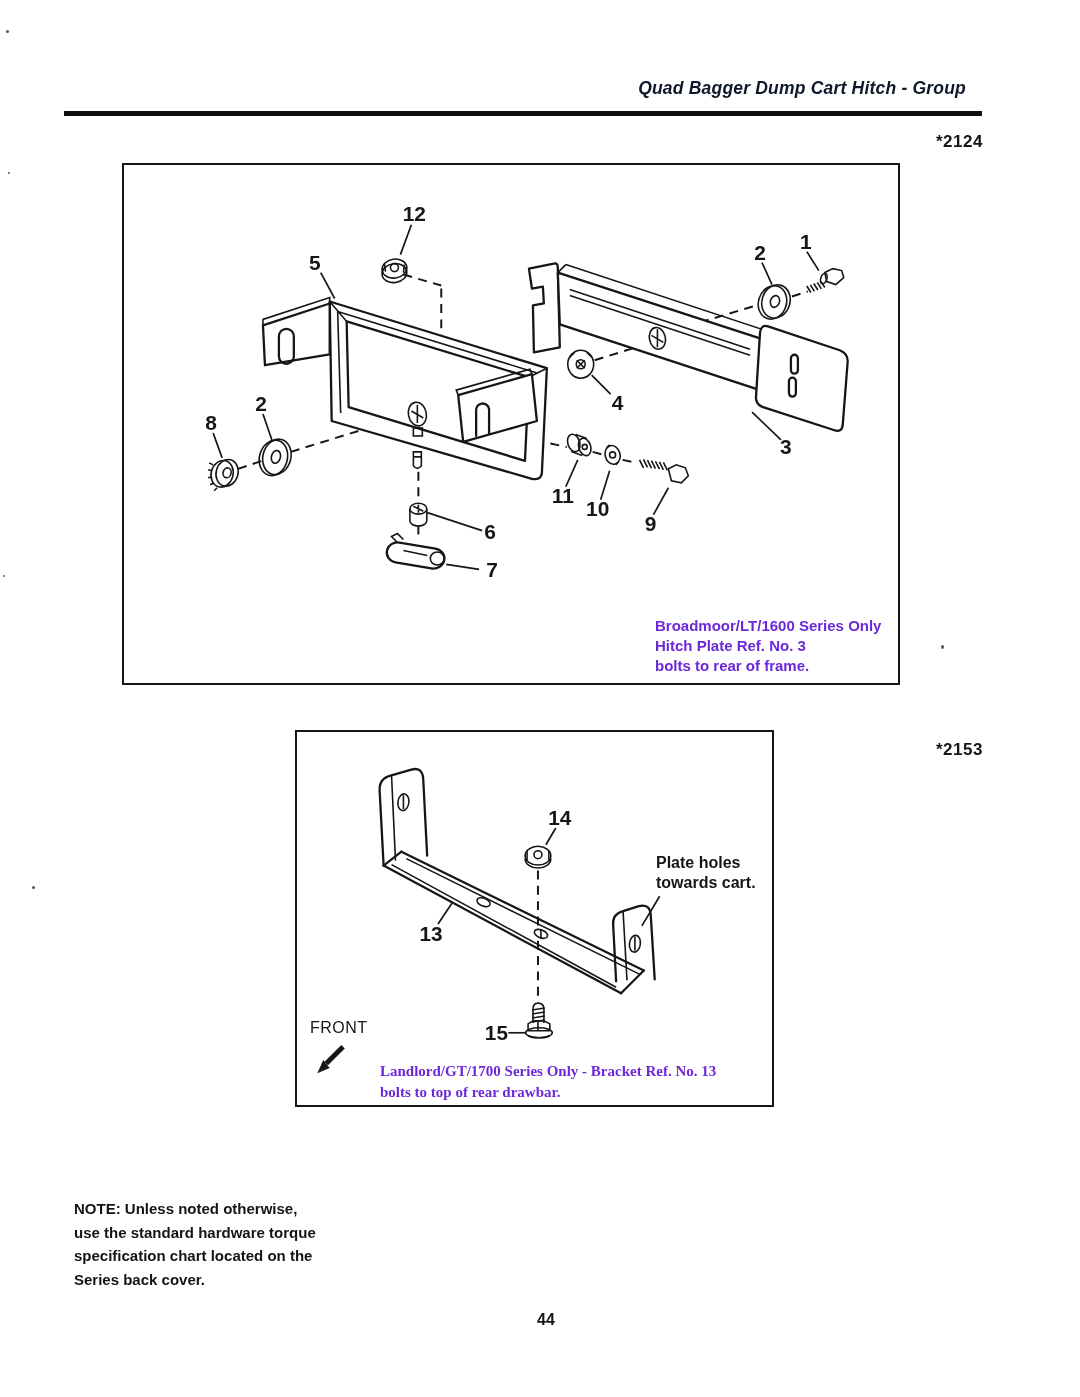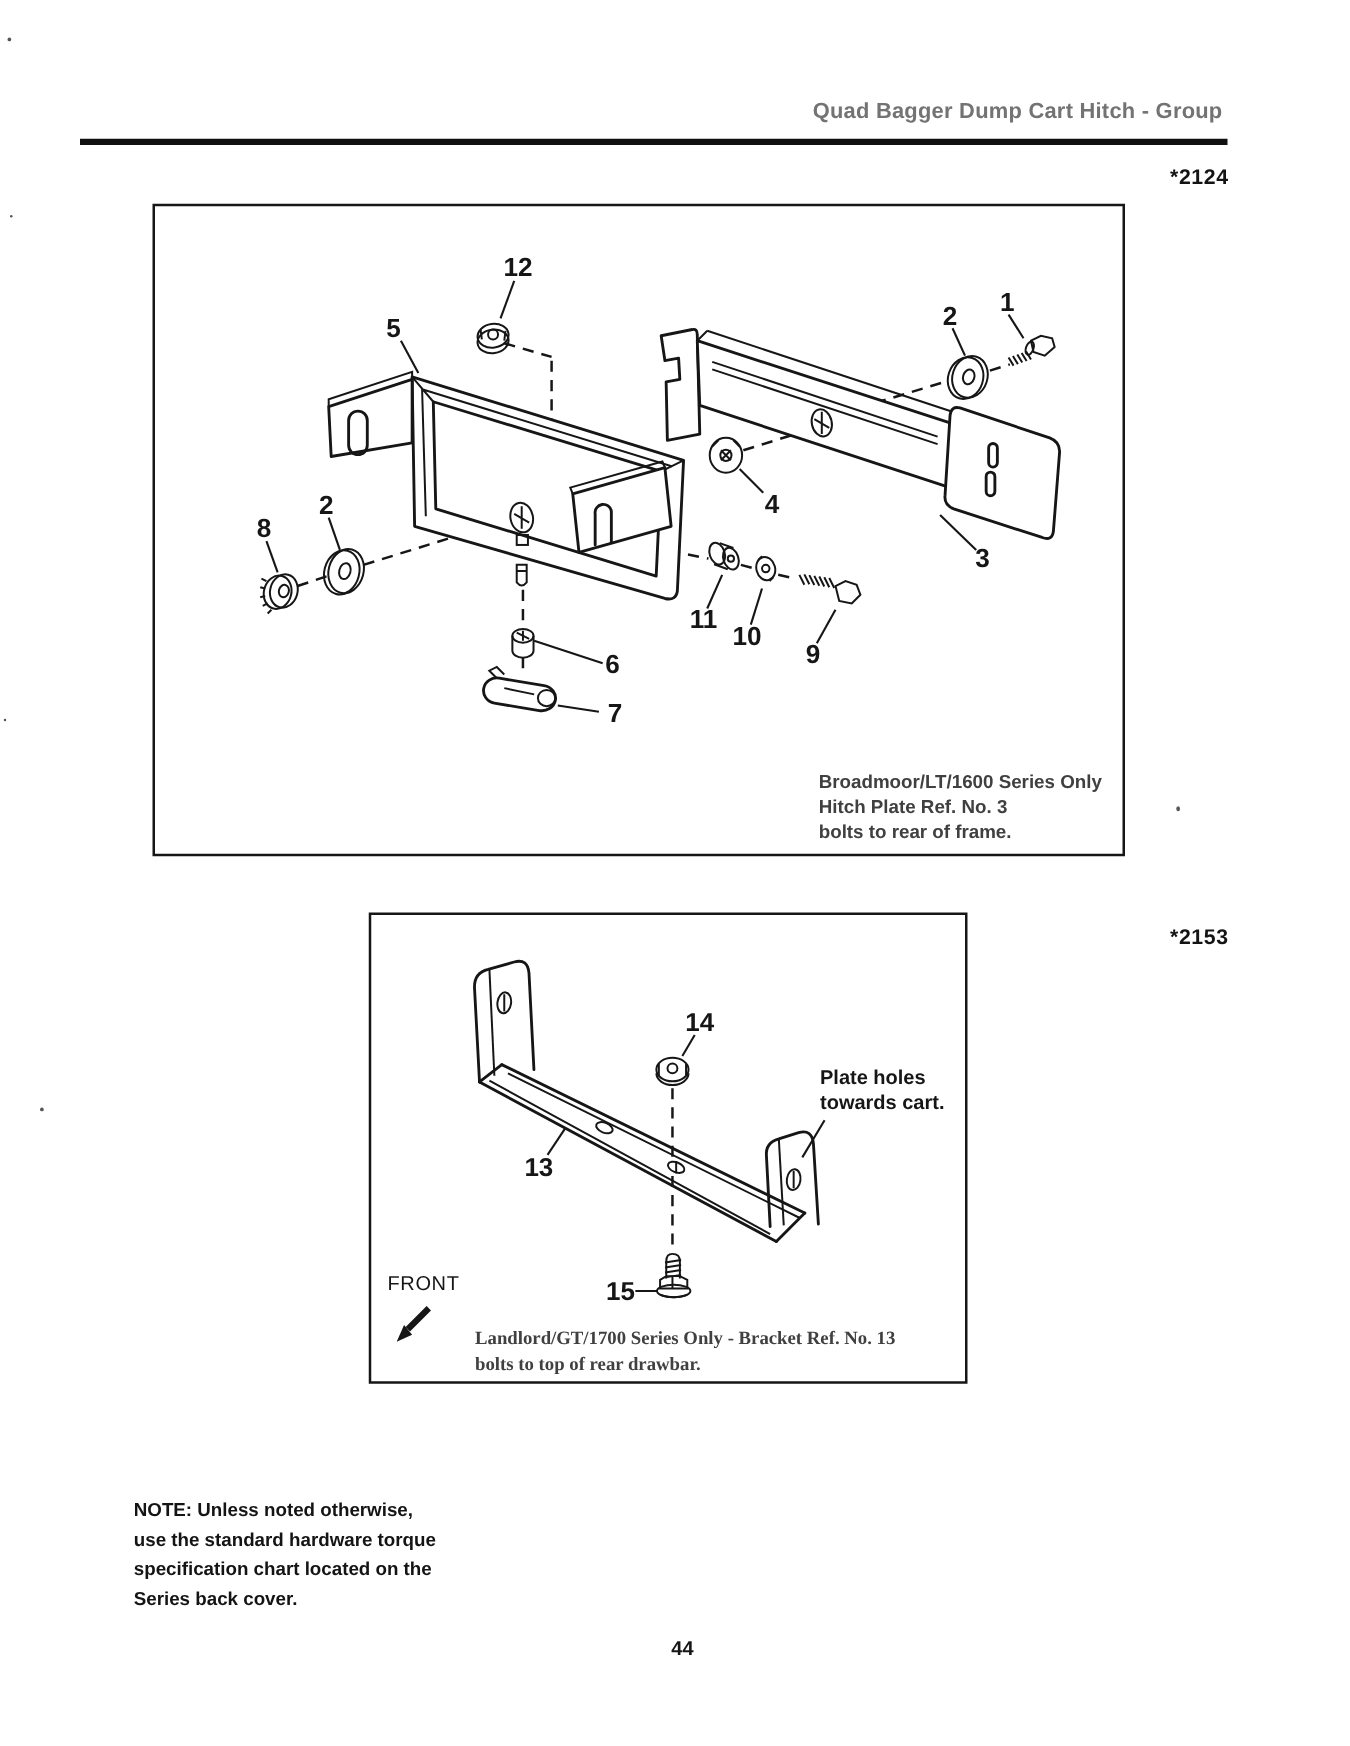--- a/index.html
+++ b/index.html
@@ -1,38 +1,38 @@
 <!DOCTYPE html>
 <html><head>
 <meta charset="utf-8">
 <style>
   html,body{margin:0;padding:0;background:#e8e8e8;}
   .page{
     position:relative;width:1080px;height:1397px;background:#ffffff;
     font-family:"Liberation Sans",sans-serif;color:#161616;overflow:hidden;
   }
   .hdr-title{
-    position:absolute;top:78px;right:102px;
-    font-size:17.5px;font-weight:bold;letter-spacing:.2px;
-    color:#737373;white-space:nowrap;
+    position:absolute;top:78px;right:114px;
+    font-size:17.5px;font-weight:bold;font-style:italic;letter-spacing:.2px;
+    color:#0f172a;white-space:nowrap;
   }
   .hdr-rule{position:absolute;left:64px;top:111px;width:918px;height:5px;background:#101010;}
   .fig-no{position:absolute;font-size:17px;font-weight:bold;color:#141414;letter-spacing:.5px;}
   .fig-no.f1{left:936px;top:132px;}
   .fig-no.f2{left:936px;top:740px;}
   .fig-frame{position:absolute;border:2px solid #161616;background:#fff;box-sizing:border-box;}
   .frame1{left:122px;top:163px;width:778px;height:522px;}
   .frame2{left:295px;top:730px;width:479px;height:377px;}
   .fig-frame svg{position:absolute;left:0;top:0;}
-  .cap{position:absolute;font-weight:bold;color:#404040;line-height:20px;font-size:15px;white-space:nowrap;}
+  .cap{position:absolute;font-weight:bold;color:#6d28d9;line-height:20px;font-size:15px;white-space:nowrap;}
   .cap1{left:531px;top:451px;}
   .cap2{left:83px;top:329px;line-height:21px;font-family:Liberation Serif, serif;}
   .annot{position:absolute;left:359px;top:121px;font-size:16px;font-weight:bold;line-height:20px;white-space:nowrap;}
   .front{position:absolute;left:13px;top:287px;font-size:16px;font-weight:normal;letter-spacing:.5px;}
-  .note{position:absolute;left:74px;top:1197px;font-size:15px;font-weight:bold;line-height:23.5px;color:#141414;margin-left:33px;}
+  .note{position:absolute;left:74px;top:1197px;font-size:15px;font-weight:bold;line-height:23.5px;color:#141414;}
   .pageno{position:absolute;left:516px;top:1311px;width:60px;text-align:center;font-size:16px;font-weight:bold;}
   .speck{position:absolute;background:#555;border-radius:50%;}
   svg text{font-family:"Liberation Sans",sans-serif;font-weight:bold;fill:#161616;}
   .pn{font-size:21px;}
   .ln{stroke:#161616;stroke-width:1.7;fill:none;}
   .pt{stroke:#161616;stroke-width:2.3;fill:#ffffff;stroke-linejoin:round;}
   .ptn{stroke:#161616;stroke-width:2.3;fill:none;stroke-linejoin:round;stroke-linecap:round;}
   .dt{stroke:#161616;stroke-width:1.6;fill:none;}
   .dash{stroke:#161616;stroke-width:2;fill:none;stroke-dasharray:9 6.5;}
 </style>

